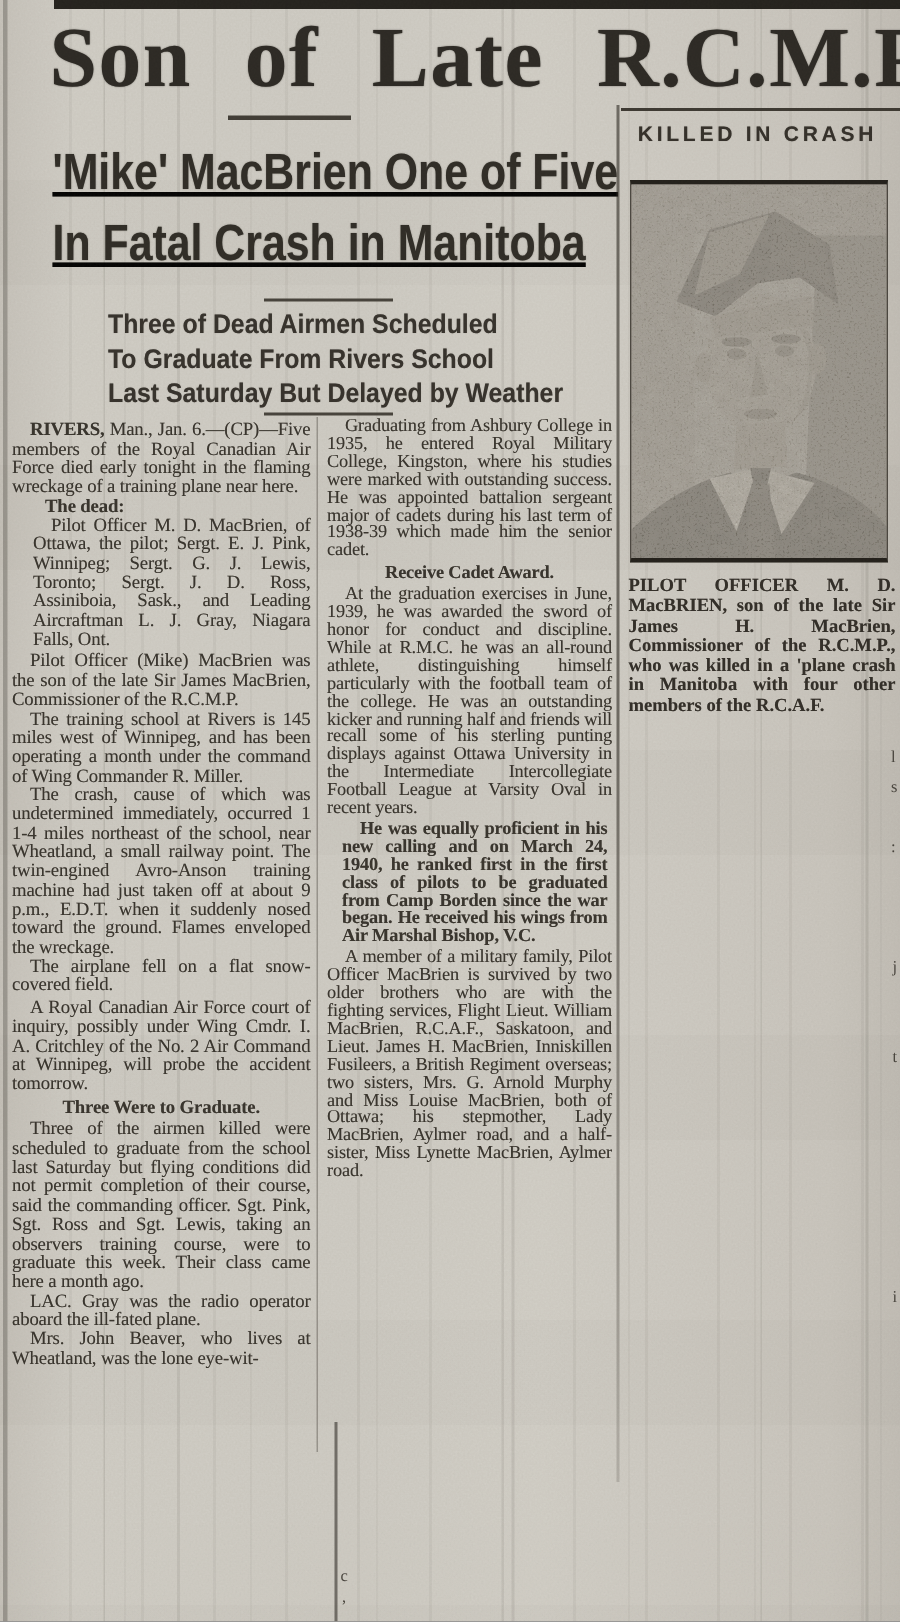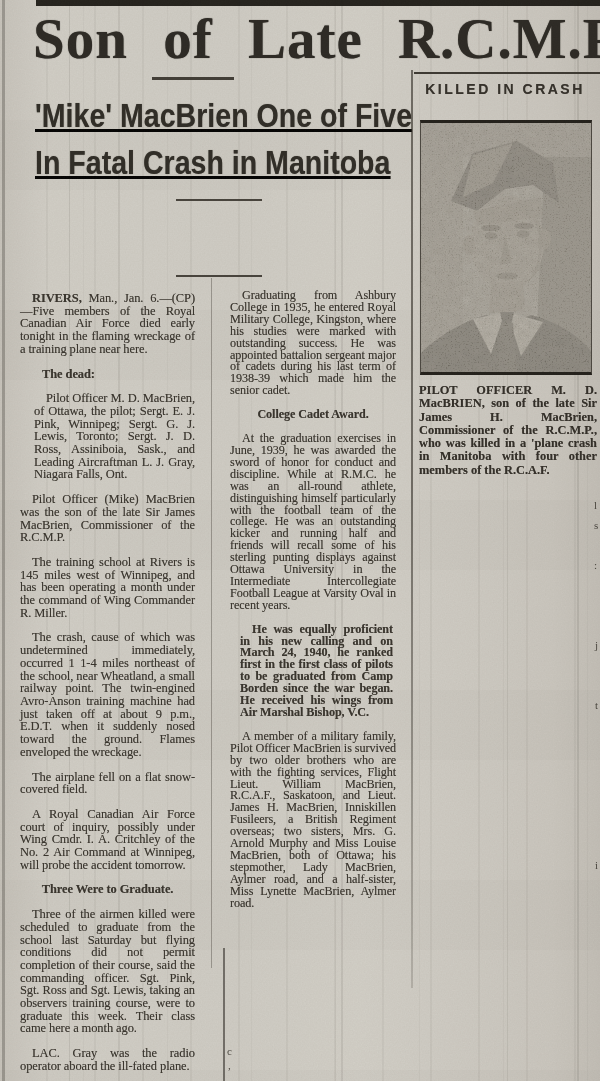--- a/index.html
+++ b/index.html
@@ -37,21 +37,21 @@
 
   .deck{position:absolute;left:72px;top:205px;width:340px;}
   .deck div{font:bold 18px/23px "Liberation Sans",sans-serif;color:#35312b;white-space:nowrap;
     transform:scaleX(.92);transform-origin:left center;text-shadow:0 0 .5px rgba(53,49,43,.5);}
 
   .col{position:absolute;color:#37332c;}
   .col1{left:8px;top:280px;width:199px;}
   .col2{left:218px;top:278px;width:190px;}
   .col1 p{font-size:12.5px;line-height:12.7px;}
   .col2 p{font-size:12.2px;line-height:11.9px;}
-  .col p{margin:12px;text-align:justify;text-indent:12px;letter-spacing:-.1px;
+  .col p{margin:0;text-align:justify;text-indent:12px;letter-spacing:-.1px;
     text-shadow:0 0 .4px rgba(55,51,44,.45);}
   .p-dateline{text-indent:22px;}
   .p-list{padding-left:14px;text-indent:4px;}
   .p-bold{font-weight:bold;}
   .p-bold-ind{font-weight:bold;padding-left:10px;padding-right:3px;margin-top:2px !important;}
   .p-sub{font-weight:bold;text-align:center !important;text-indent:0 !important;margin:3px 0 2px !important;}
   .sp{margin-top:2px !important;}
 
   .col-rule{position:absolute;left:211px;top:278px;width:1px;height:690px;background:rgba(48,44,37,.35);}
   .col-rule2{position:absolute;left:223px;top:948px;width:2px;height:133px;background:rgba(35,31,25,.55);}
@@ -96,20 +96,25 @@
 
   <div class="banner">Son of Late R.C.M.P.</div>
   <div class="banner-rule"></div>
 
   <div class="headline">
     <div class="hl">'Mike' MacBrien One of Five</div>
     <div class="hl">In Fatal Crash in Manitoba</div>
   </div>
 
   <div class="rule-sm r-top"></div>
+  <div class="deck">
+    <div>Three of Dead Airmen Scheduled</div>
+    <div>To Graduate From Rivers School</div>
+    <div>Last Saturday But Delayed by Weather</div>
+  </div>
   <div class="rule-sm r-bot"></div>
 
   <div class="col col1">
     <p class="p-dateline"><b>RIVERS,</b><span> Man., Jan. 6.—(CP)—Five members of the Royal Canadian Air Force died early tonight in the flaming wreckage of a training plane near here.</span></p>
     <p class="p-bold" style="padding-left:10px">The dead:</p>
     <p class="p-list">Pilot Officer M. D. MacBrien, of Ottawa, the pilot; Sergt. E. J. Pink, Winnipeg; Sergt. G. J. Lewis, Toronto; Sergt. J. D. Ross, Assiniboia, Sask., and Leading Aircraftman L. J. Gray, Niagara Falls, Ont.</p>
     <p class="sp">Pilot Officer (Mike) MacBrien was the son of the late Sir James MacBrien, Commissioner of the R.C.M.P.</p>
     <p>The training school at Rivers is 145 miles west of Winnipeg, and has been operating a month under the command of Wing Commander R. Miller.</p>
     <p>The crash, cause of which was undetermined immediately, occurred 1 1-4 miles northeast of the school, near Wheatland, a small railway point. The twin-engined Avro-Anson training machine had just taken off at about 9 p.m., E.D.T. when it suddenly nosed toward the ground. Flames enveloped the wreckage.</p>
     <p>The airplane fell on a flat snow-covered field.</p>
@@ -118,21 +123,21 @@
     <p>Three of the airmen killed were scheduled to graduate from the school last Saturday but flying conditions did not permit completion of their course, said the commanding officer. Sgt. Pink, Sgt. Ross and Sgt. Lewis, taking an observers training course, were to graduate this week. Their class came here a month ago.</p>
     <p>LAC. Gray was the radio operator aboard the ill-fated plane.</p>
     <p>Mrs. John Beaver, who lives at Wheatland, was the lone eye-wit-</p>
   </div>
 
   <div class="col-rule"></div>
   <div class="col-rule2"></div>
 
   <div class="col col2">
     <p>Graduating from Ashbury College in 1935, he entered Royal Military College, Kingston, where his studies were marked with outstanding success. He was appointed battalion sergeant major of cadets during his last term of 1938-39 which made him the senior cadet.</p>
-    <p class="p-sub">College Cadet Award.</p>
+    <p class="p-sub">Receive Cadet Award.</p>
     <p>At the graduation exercises in June, 1939, he was awarded the sword of honor for conduct and discipline. While at R.M.C. he was an all-round athlete, distinguishing himself particularly with the football team of the college. He was an outstanding kicker and running half and friends will recall some of his sterling punting displays against Ottawa University in the Intermediate Intercollegiate Football League at Varsity Oval in recent years.</p>
     <p class="p-bold-ind">He was equally proficient in his new calling and on March 24, 1940, he ranked first in the first class of pilots to be graduated from Camp Borden since the war began. He received his wings from Air Marshal Bishop, V.C.</p>
     <p class="sp">A member of a military family, Pilot Officer MacBrien is survived by two older brothers who are with the fighting services, Flight Lieut. William MacBrien, R.C.A.F., Saskatoon, and Lieut. James H. MacBrien, Inniskillen Fusileers, a British Regiment overseas; two sisters, Mrs. G. Arnold Murphy and Miss Louise MacBrien, both of Ottawa; his stepmother, Lady MacBrien, Aylmer road, and a half-sister, Miss Lynette MacBrien, Aylmer road.</p>
   </div>
 
   <div class="v-rule"></div>
   <div class="right-rule"></div>
   <div class="killed-header">KILLED IN CRASH</div>
 
   <div class="photo-frame">

